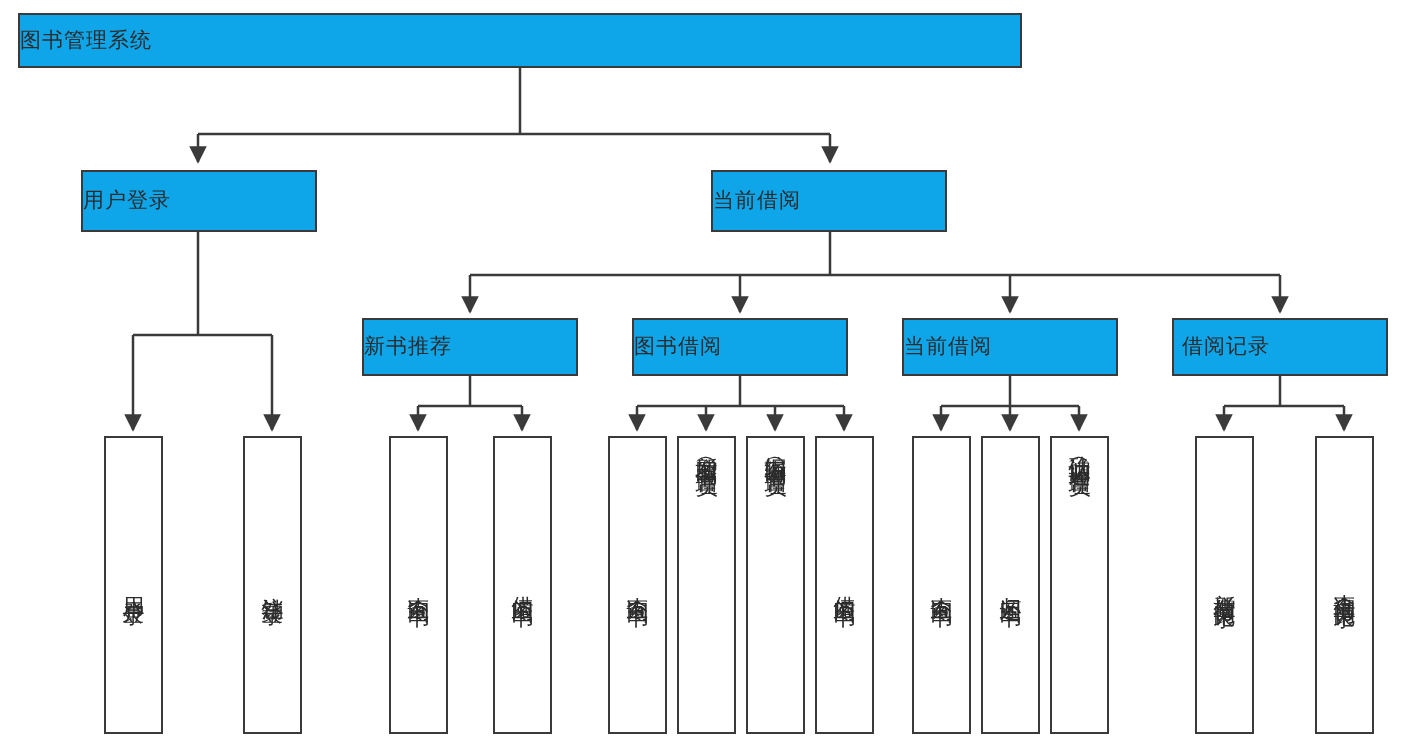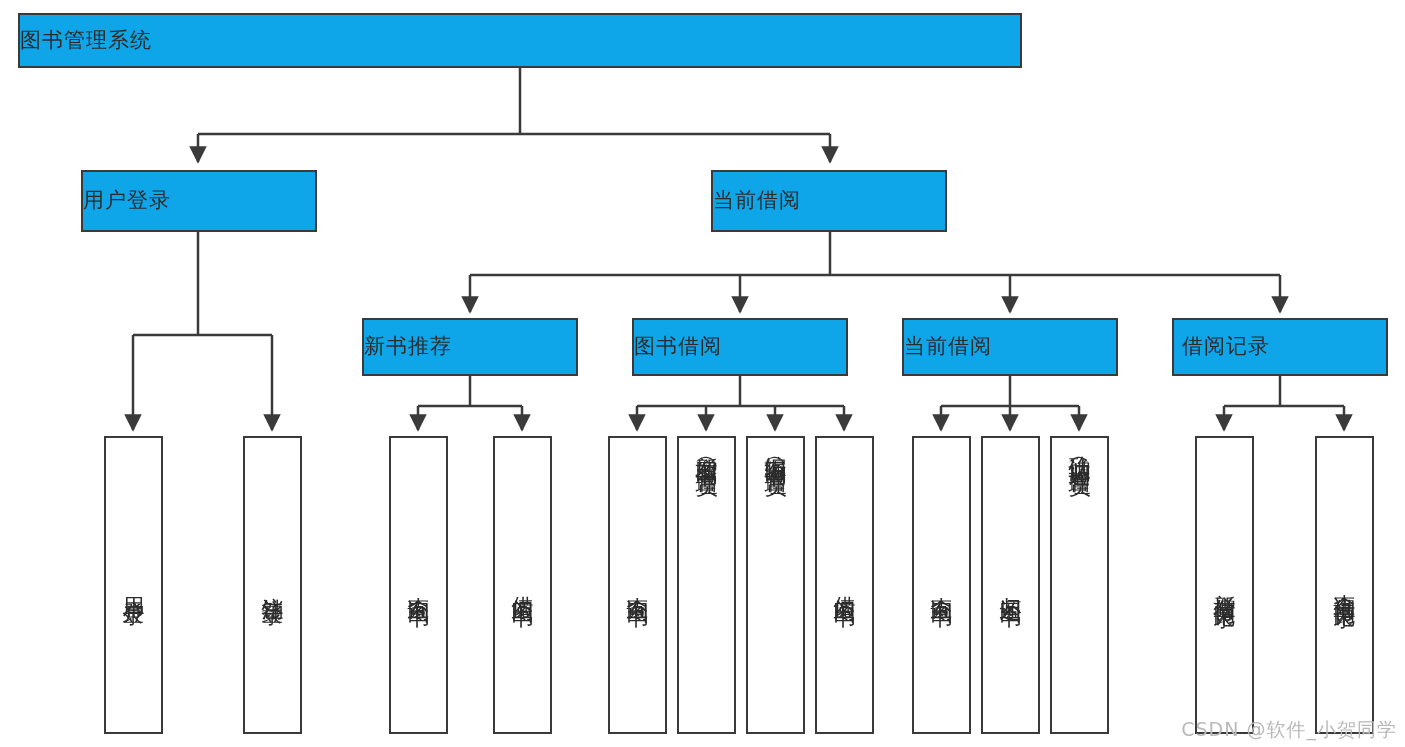--- a/index.html
+++ b/index.html
@@ -192,15 +192,14 @@
     <span class="vlbl">确认归还（管理员）</span>
   </div>
 
   <div class="leaf center-v" style="left:1195px; top:436px; width:59px; height:298px;">
     <span class="vlbl">新增借阅记录</span>
   </div>
   <div class="leaf center-v" style="left:1315px; top:436px; width:59px; height:298px;">
     <span class="vlbl">查询借阅记录</span>
   </div>
 
-  <div class="watermark">CSDN @软件_小贺同学</div>
 
 </div>
 
 </body></html>

